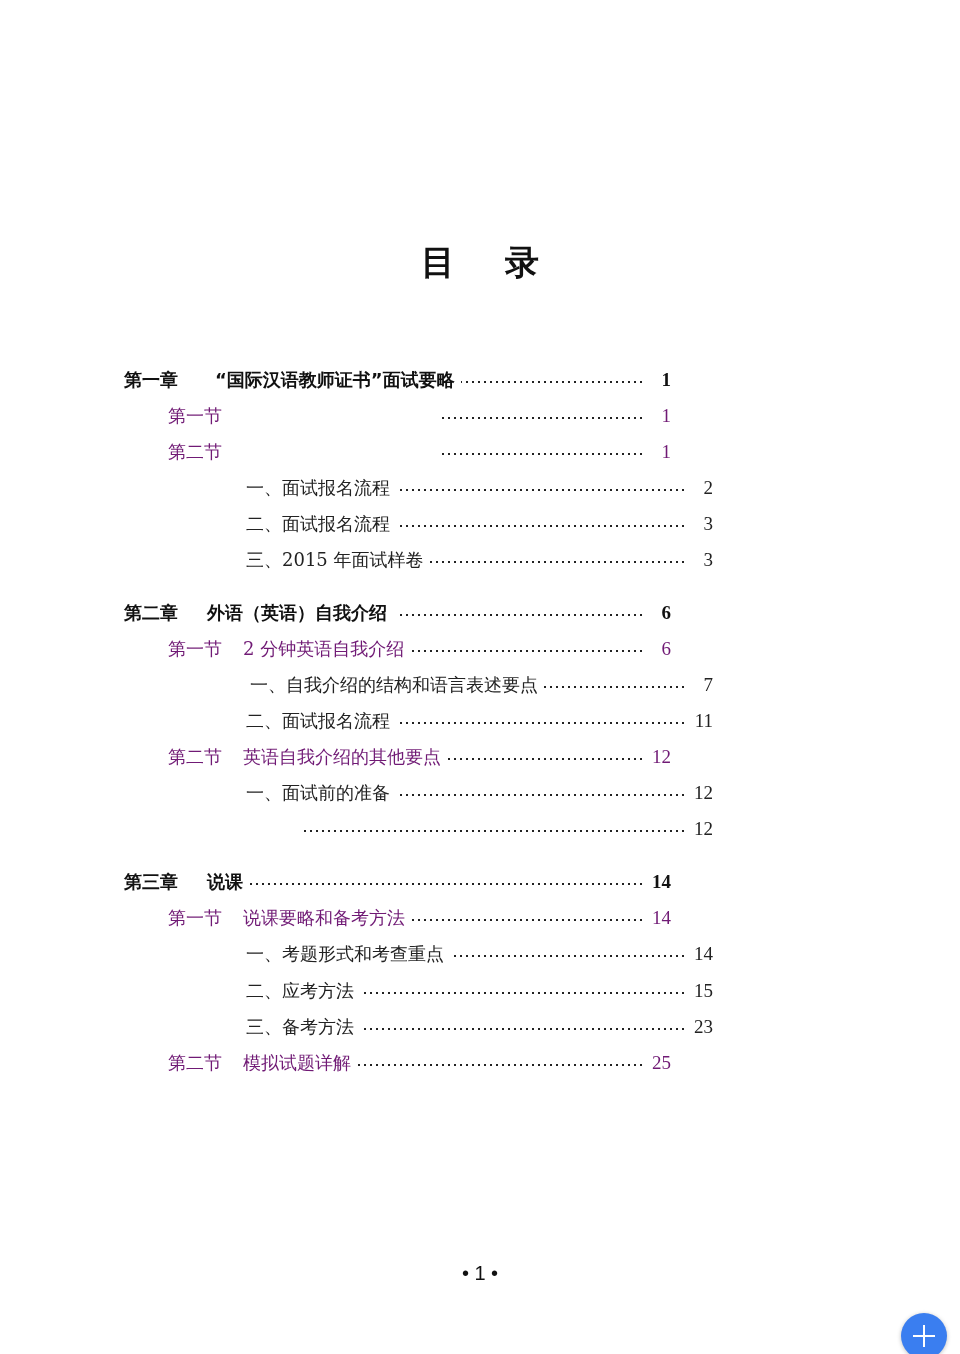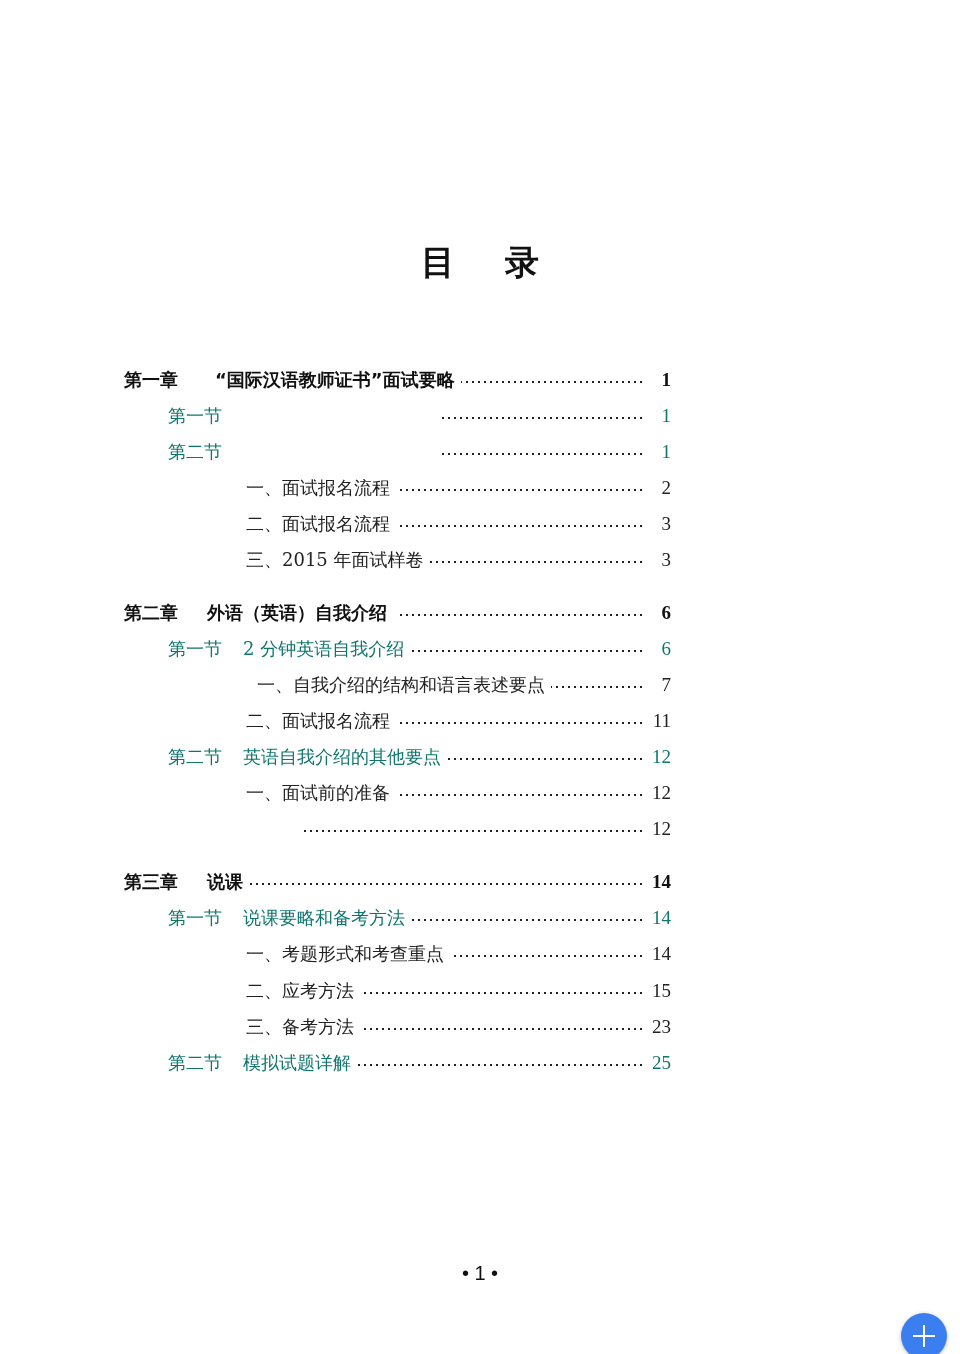--- a/index.html
+++ b/index.html
@@ -20,22 +20,22 @@
   }
   .row .label { position: absolute; white-space: nowrap; }
   .row .text { position: absolute; white-space: nowrap; background: #fff; padding-right: 6px; }
   .row .dots {
     position: absolute; right: 156px; height: 4px; top: 14px;
     background-image: radial-gradient(circle, #222 1.1px, transparent 1.3px);
     background-size: 6px 4px; background-repeat: repeat-x; background-position: right center;
   }
   .row .page { position: absolute; right: 129px; text-align: right; font-family: "Liberation Serif", serif; font-size: 19px; }
   .row.chapter { font-family: "DejaVu Sans", sans-serif; font-weight: bold; font-size: 18px; }
-  .row.section { color: #0f766e; }
-  .row.item { color: #222; }
+  .row.section { color: #701a75; }
+  .row.item { color: #222; padding-left: 42px; }
   .pageno {
     position: absolute; top: 1262px; left: 0; width: 960px; text-align: center;
     font-family: "Liberation Sans", sans-serif; font-size: 20px; color: #111;
   }
   .fab {
     position: absolute; left: 901px; top: 1313px; width: 46px; height: 46px; border-radius: 50%;
     background: #3a7ef0; box-shadow: 0 1px 4px rgba(0,0,0,0.25);
   }
   .fab::before, .fab::after { content: ""; position: absolute; background: #fff; }
   .fab::before { left: 22px; top: 12px; width: 2px; height: 22px; }
@@ -89,21 +89,21 @@
     <span class="page">6</span>
   </div>
   <div class="row section" style="top:635px">
     <span class="label" style="left:168px">第一节</span>
     <span class="dots" style="left:300px"></span>
     <span class="text" style="left:243px">2 分钟英语自我介绍</span>
     <span class="page">6</span>
   </div>
   <div class="row item" style="top:671px">
     <span class="dots" style="left:300px"></span>
-    <span class="text" style="left:257px">一、自我介绍的结构和语言表述要点</span>
+    <span class="text" style="left:250px">一、自我介绍的结构和语言表述要点</span>
     <span class="page">7</span>
   </div>
   <div class="row item" style="top:707px">
     <span class="dots" style="left:300px"></span>
     <span class="text" style="left:246px">二、面试报名流程</span>
     <span class="page">11</span>
   </div>
   <div class="row section" style="top:743px">
     <span class="label" style="left:168px">第二节</span>
     <span class="dots" style="left:300px"></span>

